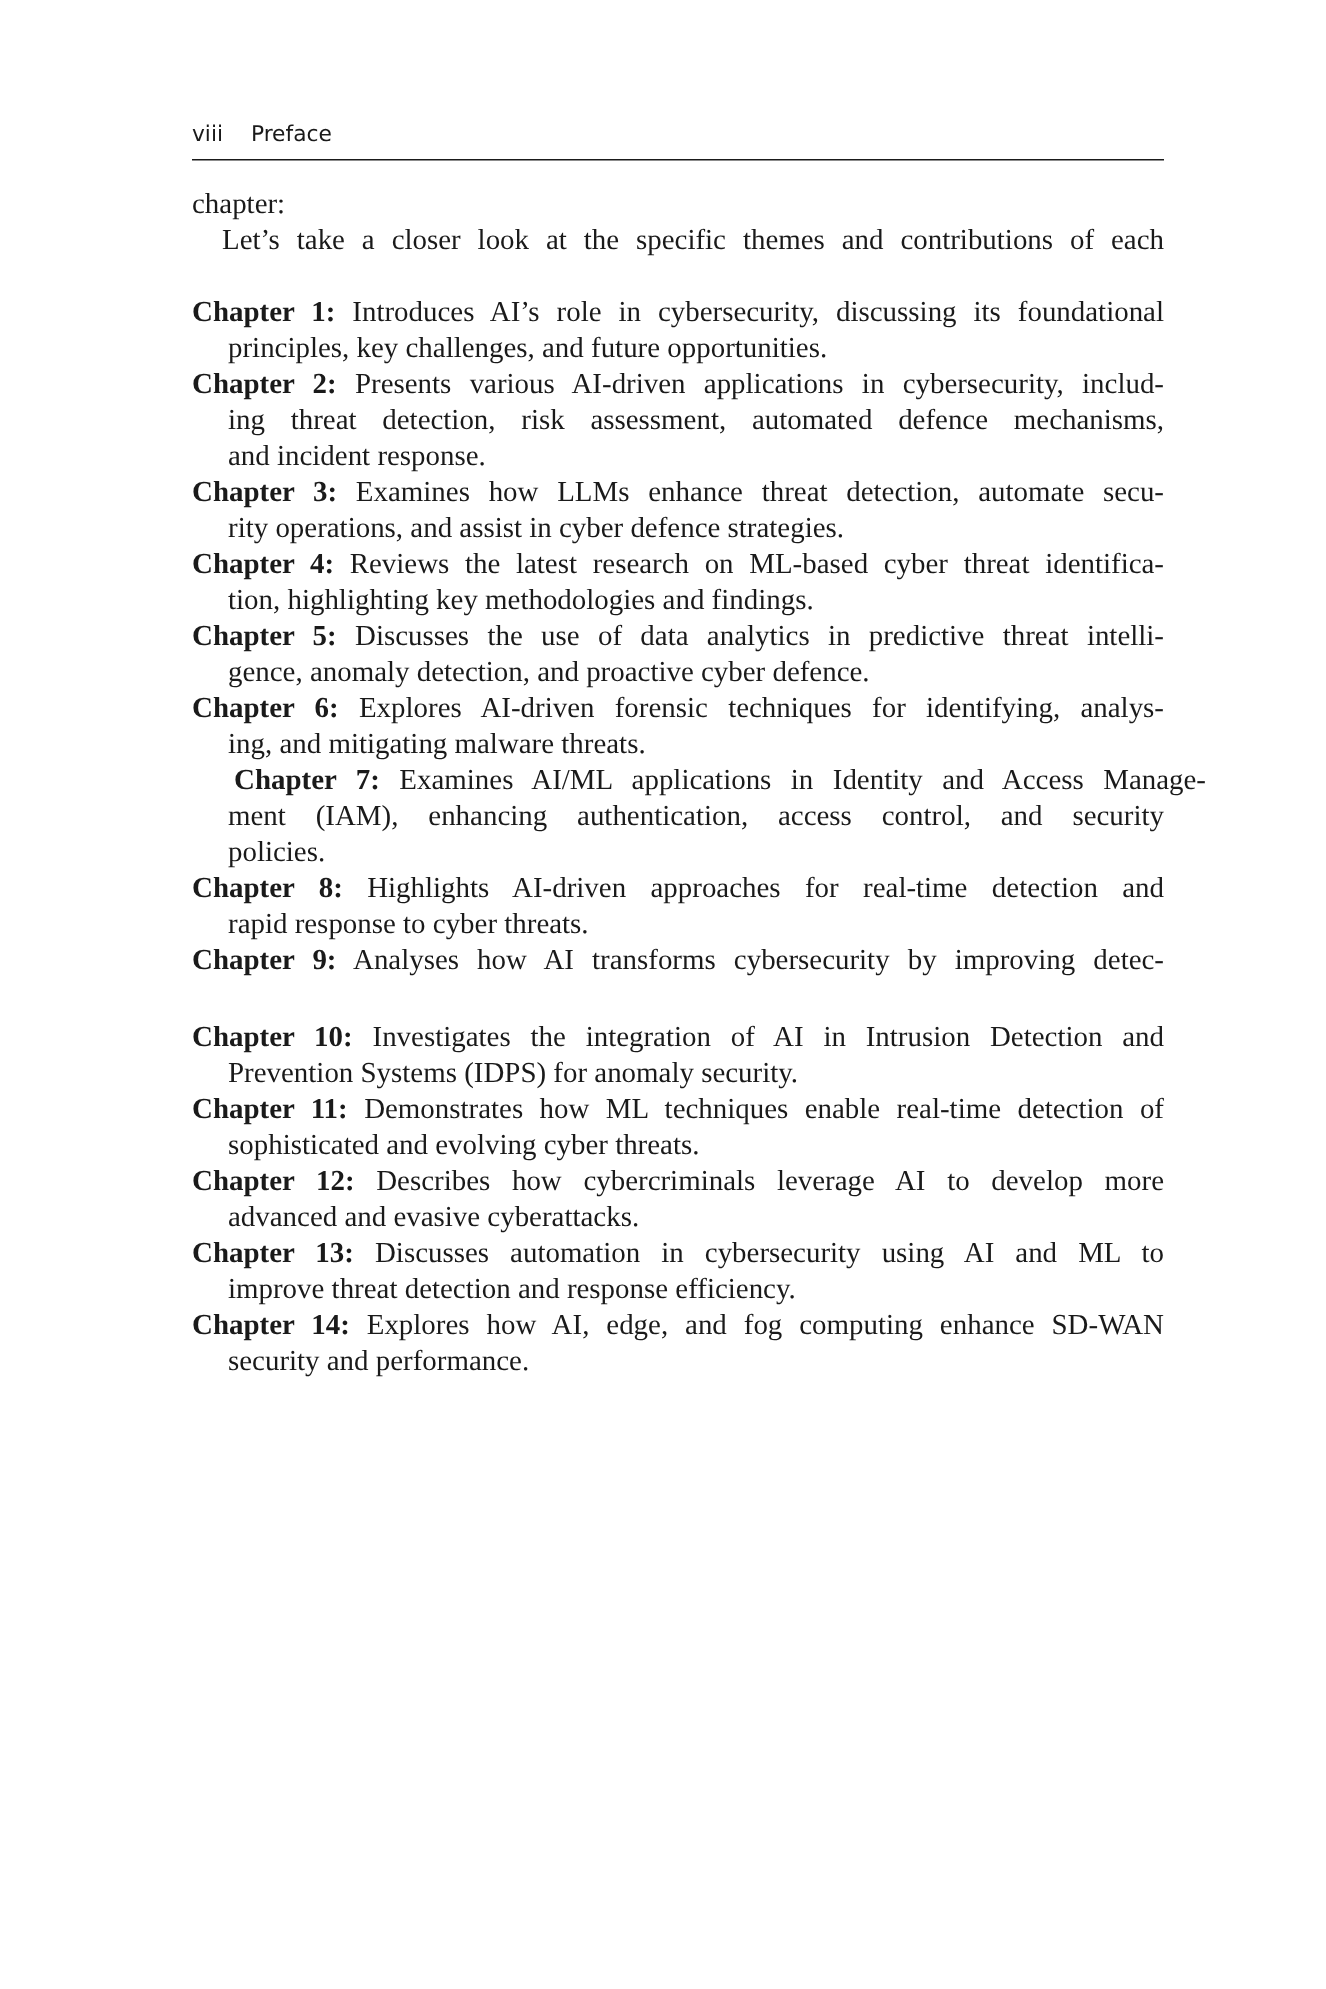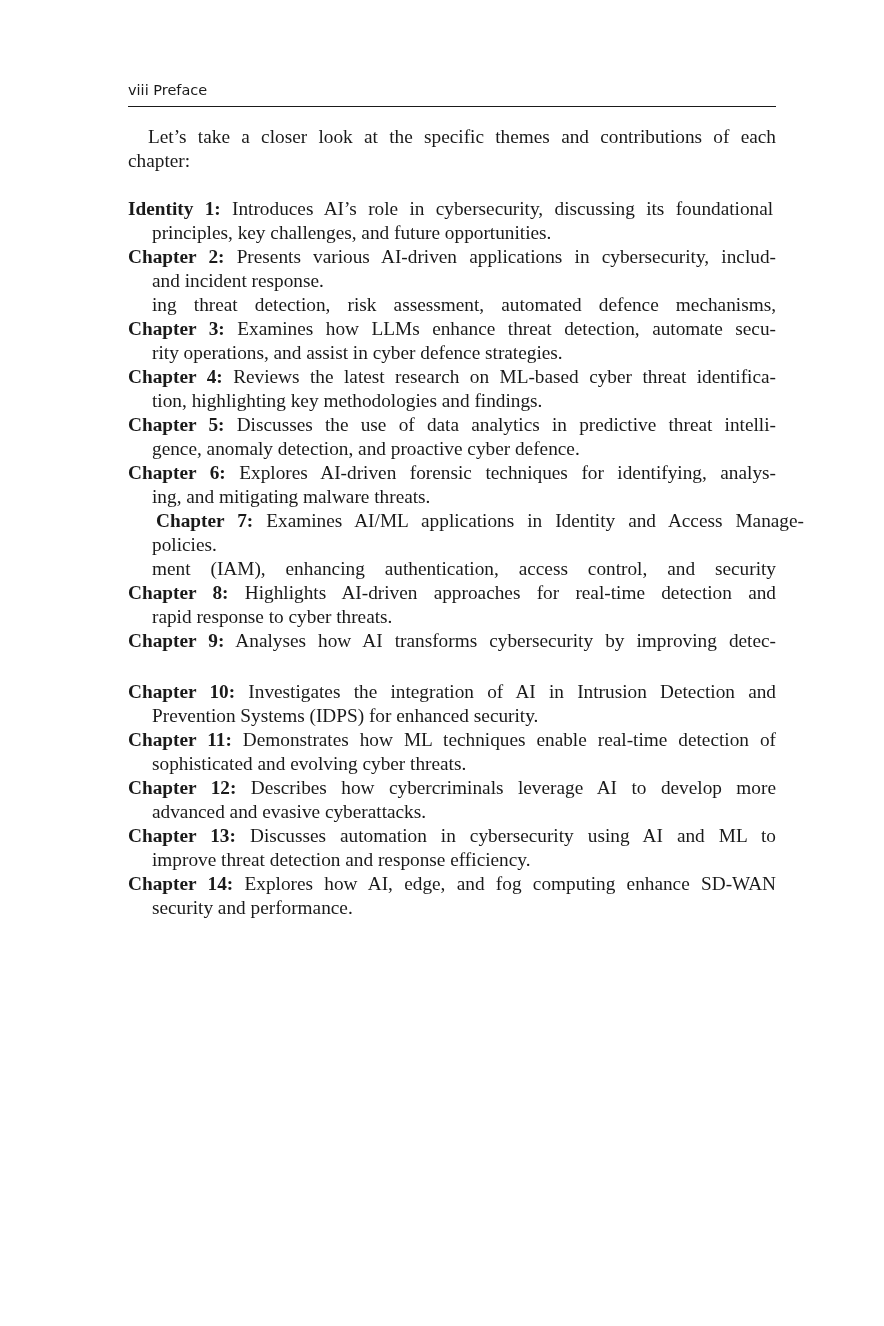--- a/index.html
+++ b/index.html
@@ -26,20 +26,21 @@
       left: 0;
       width: 648px;
       height: 20px;
       font-family: "DejaVu Sans", sans-serif;
       font-size: 14.5px;
       line-height: 20px;
       color: #1a1a1a;
     }
     .running-head .folio {
       display: inline-block;
+      margin-right: 14px;
     }
     .rule {
       position: absolute;
       top: 106px;
       left: 0;
       width: 648px;
       height: 0;
       border-top: 1.3px solid #1a1a1a;
     }
     .body-text {
@@ -80,64 +81,64 @@
 
 <div class="page">
   <div class="running-head">
     <span class="folio">viii</span>
     <span class="section-title">Preface</span>
   </div>
   <div class="rule"></div>
 
   <div class="body-text">
     <div class="intro">
+      <span class="line last">chapter:</span>
       <span class="line first" style="word-spacing: 6.46615px; text-align-last: left;">Let’s take a closer look at the specific themes and contributions of each</span>
-      <span class="line last">chapter:</span>
     </div>
     <div id="chapter-list">
         <div class="entry">
-          <span class="line first" style="word-spacing: 6.48958px; text-align-last: left;"><span class="label">Identity 1:</span><span class="desc"> Introduces AI’s role in cybersecurity, discussing its foundational</span></span>
+          <span class="line first" style="word-spacing: 6.48958px; text-align-last: left;"><span class="label">Chapter 1:</span><span class="desc"> Introduces AI’s role in cybersecurity, discussing its foundational</span></span>
           <span class="line cont last">principles, key challenges, and future opportunities.</span>
         </div>
         <div class="entry">
           <span class="line first" style="word-spacing: 7.37109px; text-align-last: left;"><span class="label">Chapter 2:</span><span class="desc"> Presents various AI-driven applications in cybersecurity, includ-</span></span>
+          <span class="line cont" style="word-spacing: 12.3482px; text-align-last: left;">ing threat detection, risk assessment, automated defence mechanisms,</span>
           <span class="line cont last">and incident response.</span>
-          <span class="line cont" style="word-spacing: 12.3482px; text-align-last: left;">ing threat detection, risk assessment, automated defence mechanisms,</span>
         </div>
         <div class="entry">
           <span class="line first" style="word-spacing: 7.6684px; text-align-last: left;"><span class="label">Chapter 3:</span><span class="desc"> Examines how LLMs enhance threat detection, automate secu-</span></span>
           <span class="line cont last">rity operations, and assist in cyber defence strategies.</span>
         </div>
         <div class="entry">
           <span class="line first" style="word-spacing: 5.61875px; text-align-last: left; font-family: Liberation Serif, serif;"><span class="label">Chapter 4:</span><span class="desc"> Reviews the latest research on ML-based cyber threat identifica-</span></span>
           <span class="line cont last">tion, highlighting key methodologies and findings.</span>
         </div>
         <div class="entry">
           <span class="line first" style="word-spacing: 7.39062px; text-align-last: left;"><span class="label">Chapter 5:</span><span class="desc"> Discusses the use of data analytics in predictive threat intelli-</span></span>
           <span class="line cont last">gence, anomaly detection, and proactive cyber defence.</span>
         </div>
         <div class="entry">
           <span class="line first" style="word-spacing: 8.68945px; text-align-last: left;"><span class="label">Chapter 6:</span><span class="desc"> Explores AI-driven forensic techniques for identifying, analys-</span></span>
           <span class="line cont last">ing, and mitigating malware threats.</span>
         </div>
         <div class="entry">
           <span class="line first" style="word-spacing: 8.15799px; text-align-last: left; margin-left: 28px;"><span class="label">Chapter 7:</span><span class="desc"> Examines AI/ML applications in Identity and Access Manage-</span></span>
+          <span class="line cont" style="word-spacing: 15.1027px; text-align-last: left;">ment (IAM), enhancing authentication, access control, and security</span>
           <span class="line cont last">policies.</span>
-          <span class="line cont" style="word-spacing: 15.1027px; text-align-last: left;">ment (IAM), enhancing authentication, access control, and security</span>
         </div>
         <div class="entry">
           <span class="line first" style="word-spacing: 11.4355px; text-align-last: left;"><span class="label">Chapter 8:</span><span class="desc"> Highlights AI-driven approaches for real-time detection and</span></span>
           <span class="line cont last">rapid response to cyber threats.</span>
         </div>
         <div class="entry">
           <span class="line first" style="word-spacing: 7.24479px; text-align-last: left;"><span class="label">Chapter 9:</span><span class="desc"> Analyses how AI transforms cybersecurity by improving detec-</span></span>
         </div>
         <div class="entry">
           <span class="line first" style="word-spacing: 8.39531px; text-align-last: left; margin-top: 27px;"><span class="label">Chapter 10:</span><span class="desc"> Investigates the integration of AI in Intrusion Detection and</span></span>
-          <span class="line cont last">Prevention Systems (IDPS) for enhanced security.</span>
+          <span class="line cont last">Prevention Systems (IDPS) for anomaly security.</span>
         </div>
         <div class="entry">
           <span class="line first" style="word-spacing: 6.13889px; text-align-last: left;"><span class="label">Chapter 11:</span><span class="desc"> Demonstrates how ML techniques enable real-time detection of</span></span>
           <span class="line cont last">sophisticated and evolving cyber threats.</span>
         </div>
         <div class="entry">
           <span class="line first" style="word-spacing: 9.63021px; text-align-last: left;"><span class="label">Chapter 12:</span><span class="desc"> Describes how cybercriminals leverage AI to develop more</span></span>
           <span class="line cont last">advanced and evasive cyberattacks.</span>
         </div>
         <div class="entry">

